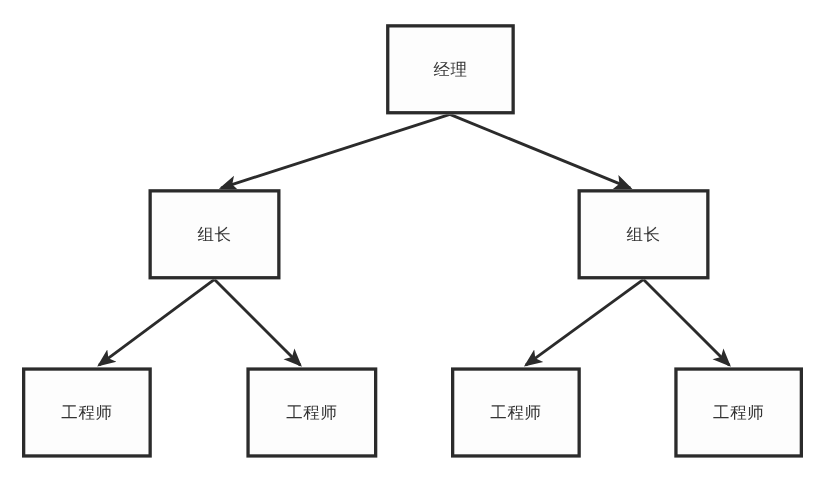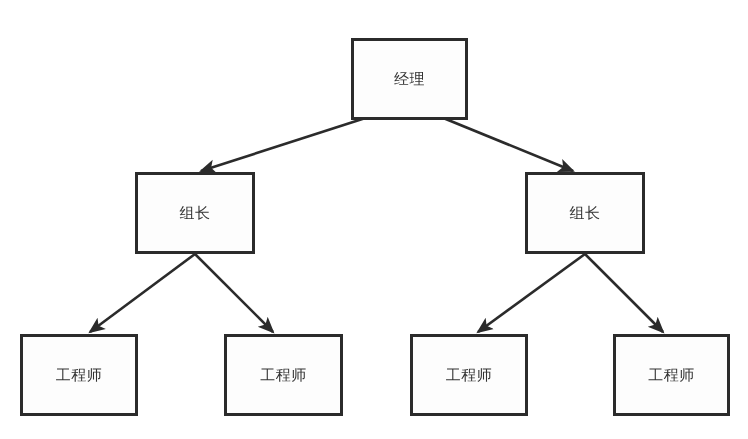--- a/index.html
+++ b/index.html
@@ -60,21 +60,21 @@
         <line x1="409" y1="104" x2="201" y2="171" stroke="#2b2b2b" stroke-width="2.6" marker-end="url(#arrowhead)"></line>
         <line x1="409" y1="104" x2="573" y2="171" stroke="#2b2b2b" stroke-width="2.6" marker-end="url(#arrowhead)"></line>
         <line x1="195" y1="254" x2="90" y2="332" stroke="#2b2b2b" stroke-width="2.6" marker-end="url(#arrowhead)"></line>
         <line x1="195" y1="254" x2="273" y2="332" stroke="#2b2b2b" stroke-width="2.6" marker-end="url(#arrowhead)"></line>
         <line x1="585" y1="254" x2="478" y2="332" stroke="#2b2b2b" stroke-width="2.6" marker-end="url(#arrowhead)"></line>
         <line x1="585" y1="254" x2="663" y2="332" stroke="#2b2b2b" stroke-width="2.6" marker-end="url(#arrowhead)"></line>
       </g>
   </svg>
 
   <div id="nodes">
-      <div class="node" style="left: 351px; top: 38px; width: 117px; height: 82px; background: rgb(253, 253, 253); border-color: rgb(43, 43, 43);">
+      <div class="node" style="left: 351px; top: 22px; width: 117px; height: 82px; background: rgb(253, 253, 253); border-color: rgb(43, 43, 43);">
         <span class="node-label" style="color: rgb(51, 51, 51);">经理</span>
       </div>
       <div class="node" style="left: 135px; top: 172px; width: 120px; height: 82px; background: rgb(253, 253, 253); border-color: rgb(43, 43, 43);">
         <span class="node-label" style="color: rgb(51, 51, 51);">组长</span>
       </div>
       <div class="node" style="left: 525px; top: 172px; width: 120px; height: 82px; background: rgb(253, 253, 253); border-color: rgb(43, 43, 43);">
         <span class="node-label" style="color: rgb(51, 51, 51);">组长</span>
       </div>
       <div class="node" style="left: 20px; top: 334px; width: 118px; height: 82px; background: rgb(253, 253, 253); border-color: rgb(43, 43, 43);">
         <span class="node-label" style="color: rgb(51, 51, 51);">工程师</span>

